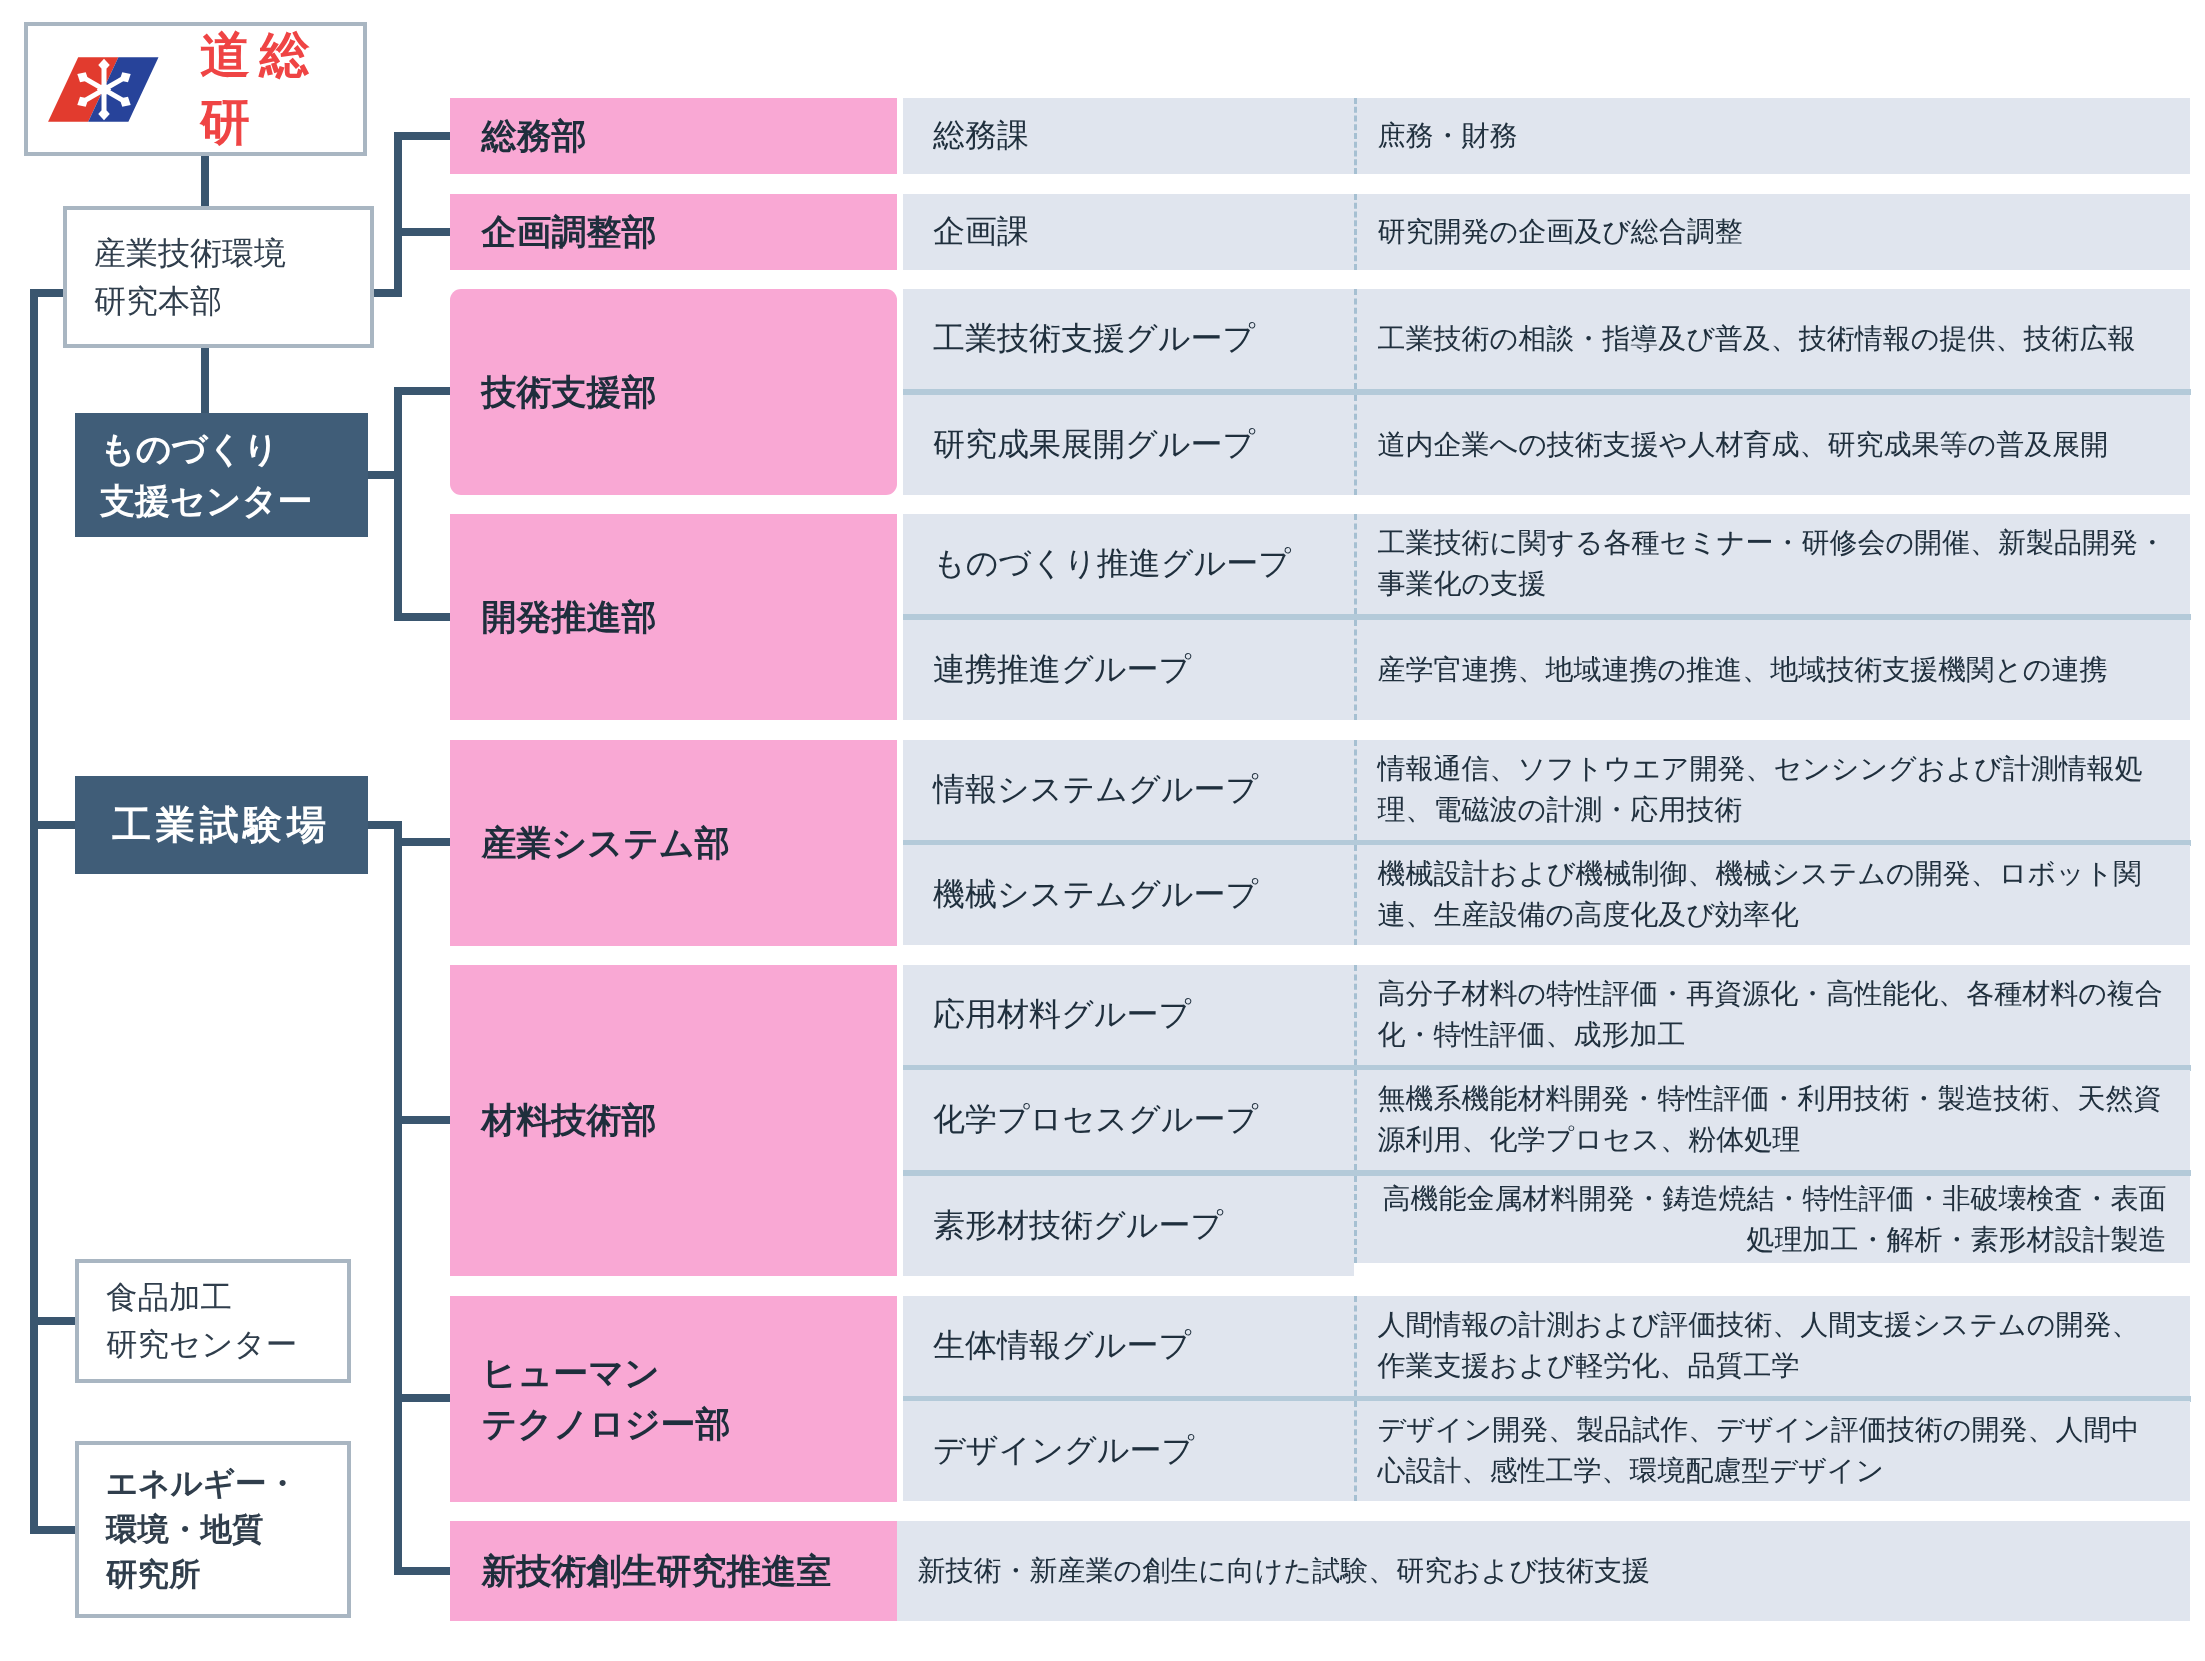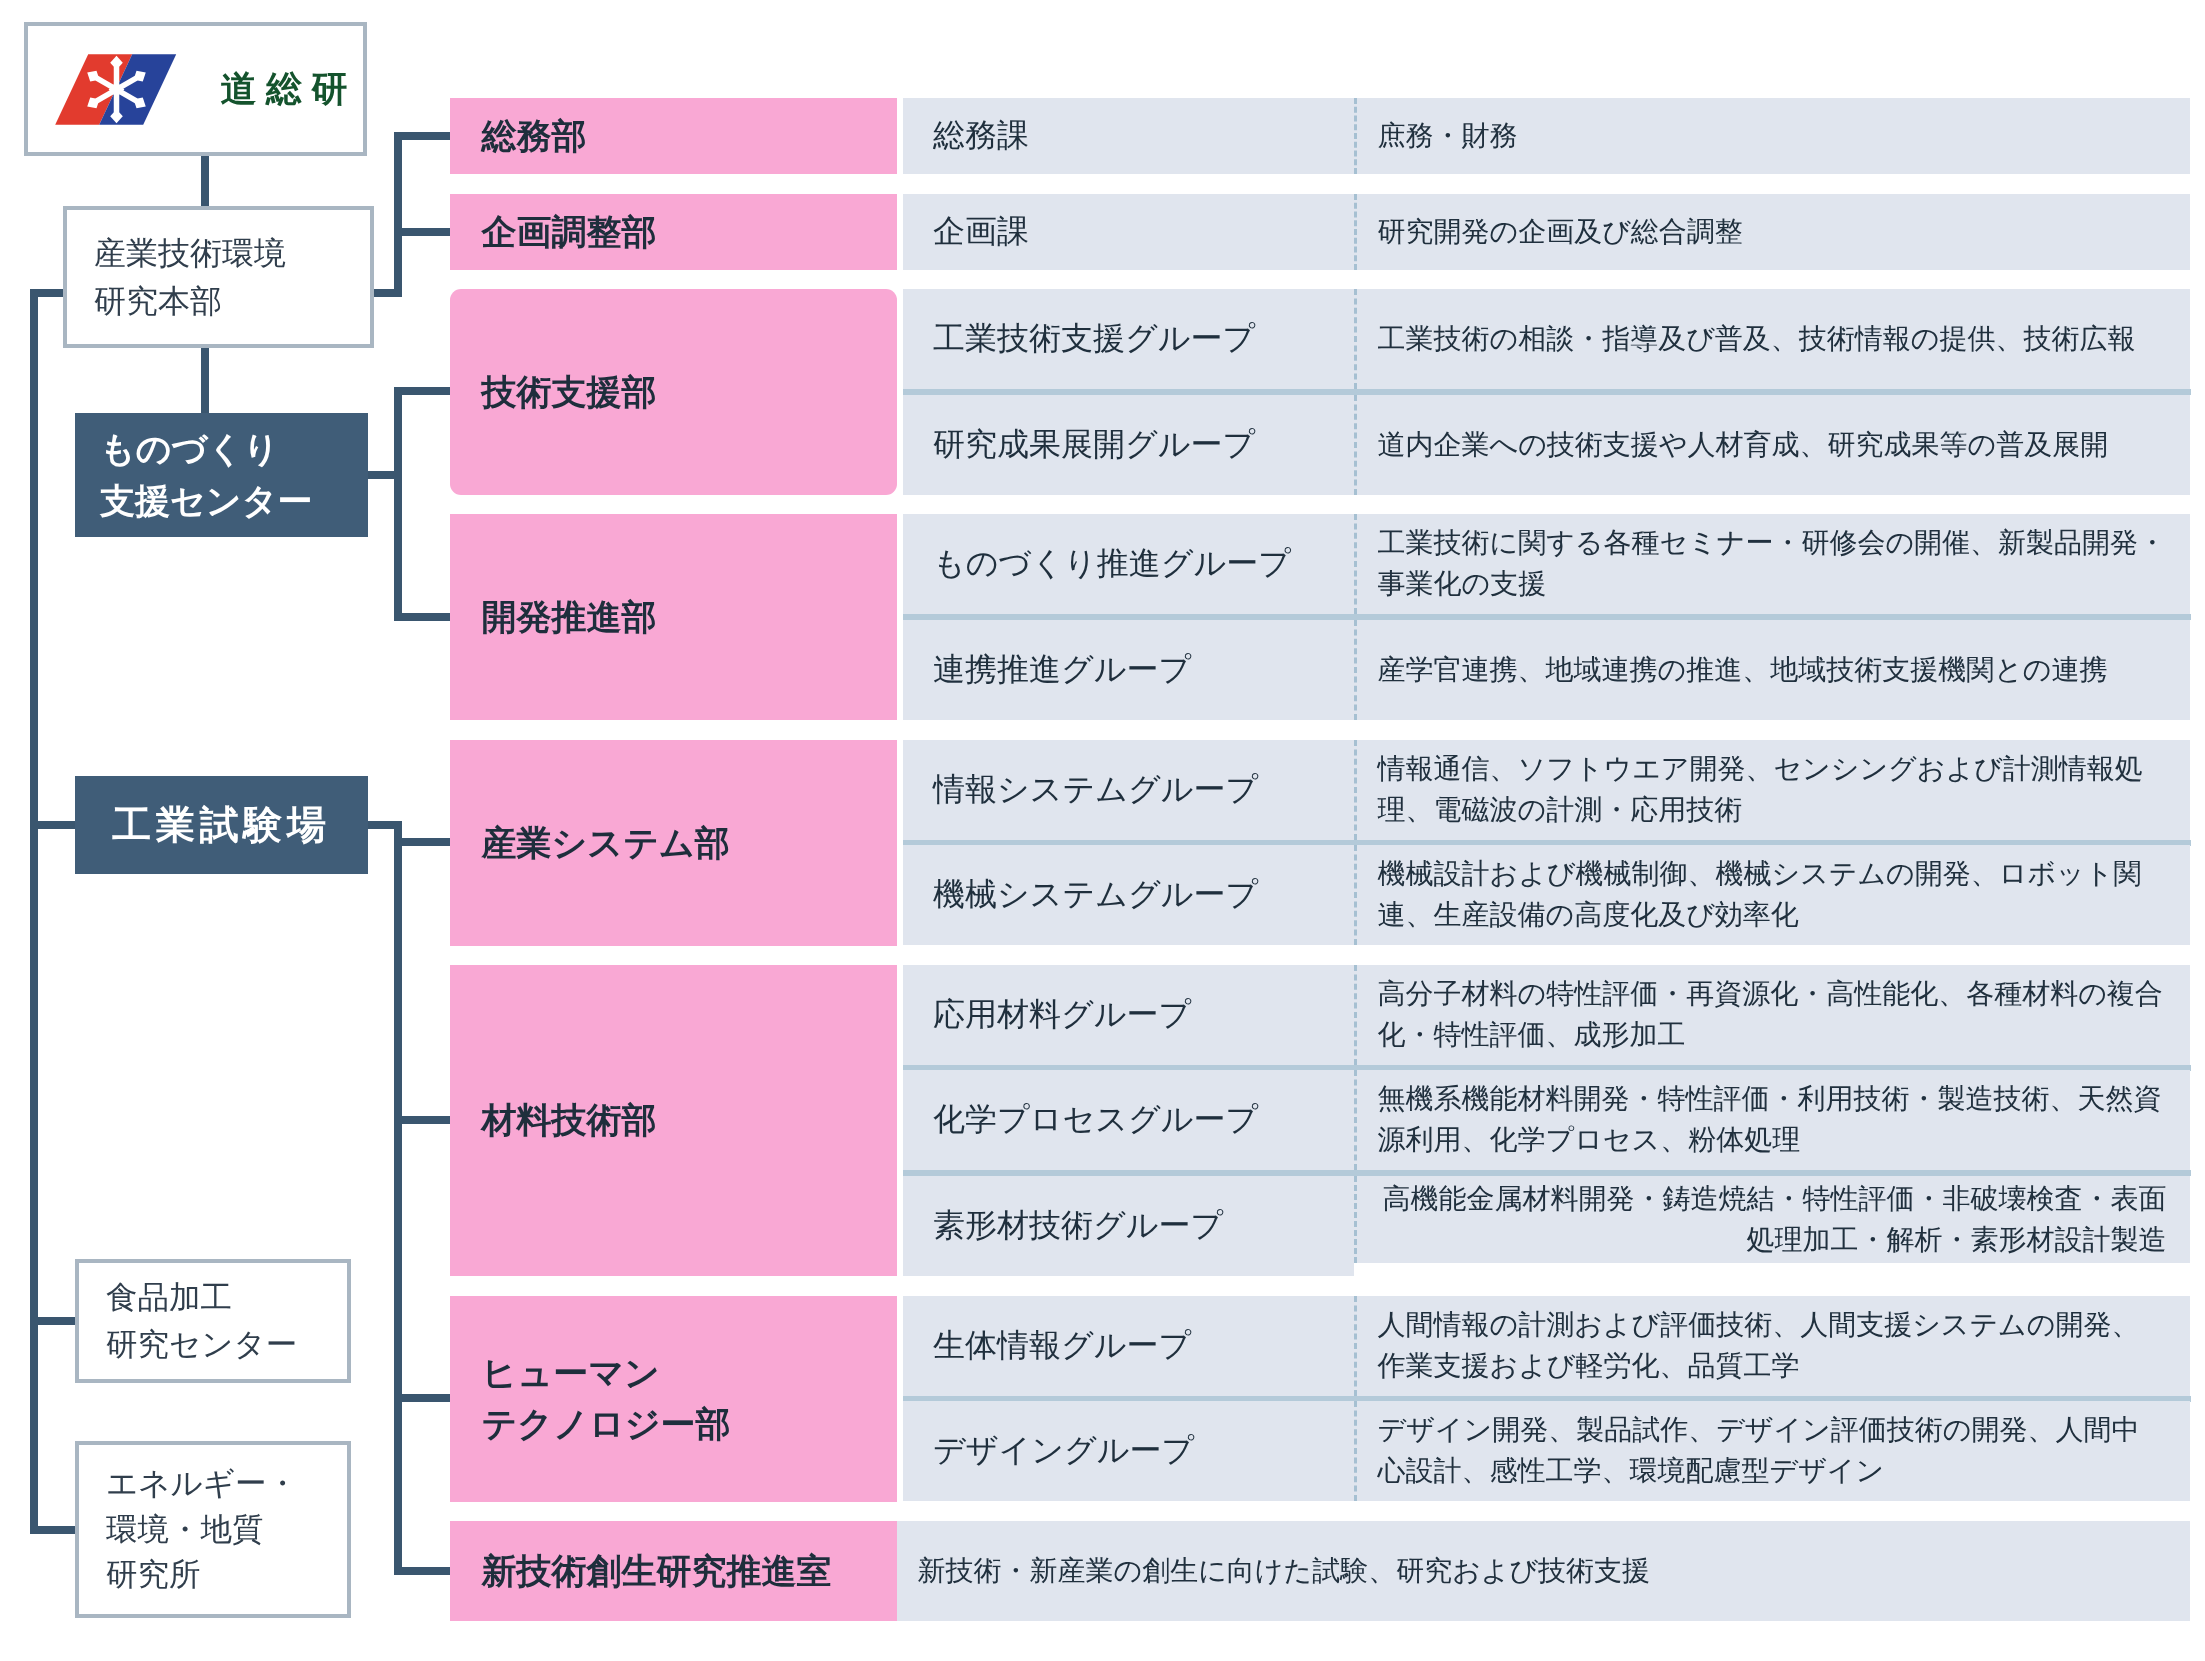--- a/index.html
+++ b/index.html
@@ -18,21 +18,21 @@
     position:absolute;background:#405d78;box-sizing:border-box;
     display:flex;align-items:center;white-space:pre-line;
     font-size:35px;line-height:1.5;color:#ffffff;font-weight:bold;padding-left:25px;
   }
   .dbox.center{justify-content:center;padding-left:0;letter-spacing:4.7px;font-size:39px;}
   #logo-box{
     position:absolute;left:23.6px;top:22px;width:343px;height:134px;background:#fff;
     border:4.7px solid #a9b6c2;box-sizing:border-box;display:flex;align-items:center;
     justify-content:center;gap:20.5px;
   }
-  #logo-box .logo-text{font-size:36px;font-weight:bold;color:#14532d;letter-spacing:9.5px;}
+  #logo-box .logo-text{font-size:50px;font-weight:bold;color:#ef4444;letter-spacing:9.5px;}
   .cell{position:absolute;box-sizing:border-box;display:flex;align-items:center;}
   .dept{
     background:#f9a8d4;font-weight:bold;font-size:35px;color:#1e2e3c;
     padding-left:31.5px;white-space:pre-line;line-height:1.45;
   }
   .group{background:#e0e5ee;font-size:32px;color:#1f2f3d;padding-left:30px;}
   .desc{
     background:#e0e5ee;font-size:28px;color:#20303e;line-height:1.45;
     padding:6.3px 23.6px 6.3px 20.5px;
   }
@@ -95,21 +95,21 @@
     <span class="logo-text">道総研</span>
   </div>
 
   <div class="wbox" style="left:63px;top:206px;width:311px;height:142px;">産業技術環境
 研究本部</div>
   <div class="dbox" style="left:75px;top:413px;width:293px;height:124px;">ものづくり
 支援センター</div>
   <div class="dbox center" style="left:75px;top:776px;width:293px;height:98px;">工業試験場</div>
   <div class="wbox" style="left:75px;top:1259px;width:276px;height:124px;font-size:31.5px;">食品加工
 研究センター</div>
-  <div class="wbox" style="left:75px;top:1441px;width:276px;height:177px;font-size:31.5px;line-height:1.45;">エネルギー・
+  <div class="wbox" style="left:75px;top:1441px;width:276px;height:177px;font-size:31.5px;line-height:1.45;font-weight:bold;">エネルギー・
 環境・地質
 研究所</div>
 
   <div id="table">
       <div class="cell dept" style="left: 450px; top: 98px; width: 447px; height: 76px;">総務部</div>
       <div class="cell group" style="left: 903px; top: 98px; width: 451px; height: 76px;">総務課</div>
       <div class="cell desc dashed" style="left: 1354px; top: 98px; width: 836px; height: 76px;">庶務・財務</div>
       <div class="cell dept" style="left: 450px; top: 194px; width: 447px; height: 76px;">企画調整部</div>
       <div class="cell group" style="left: 903px; top: 194px; width: 451px; height: 76px;">企画課</div>
       <div class="cell desc dashed" style="left: 1354px; top: 194px; width: 836px; height: 76px;">研究開発の企画及び総合調整</div>

